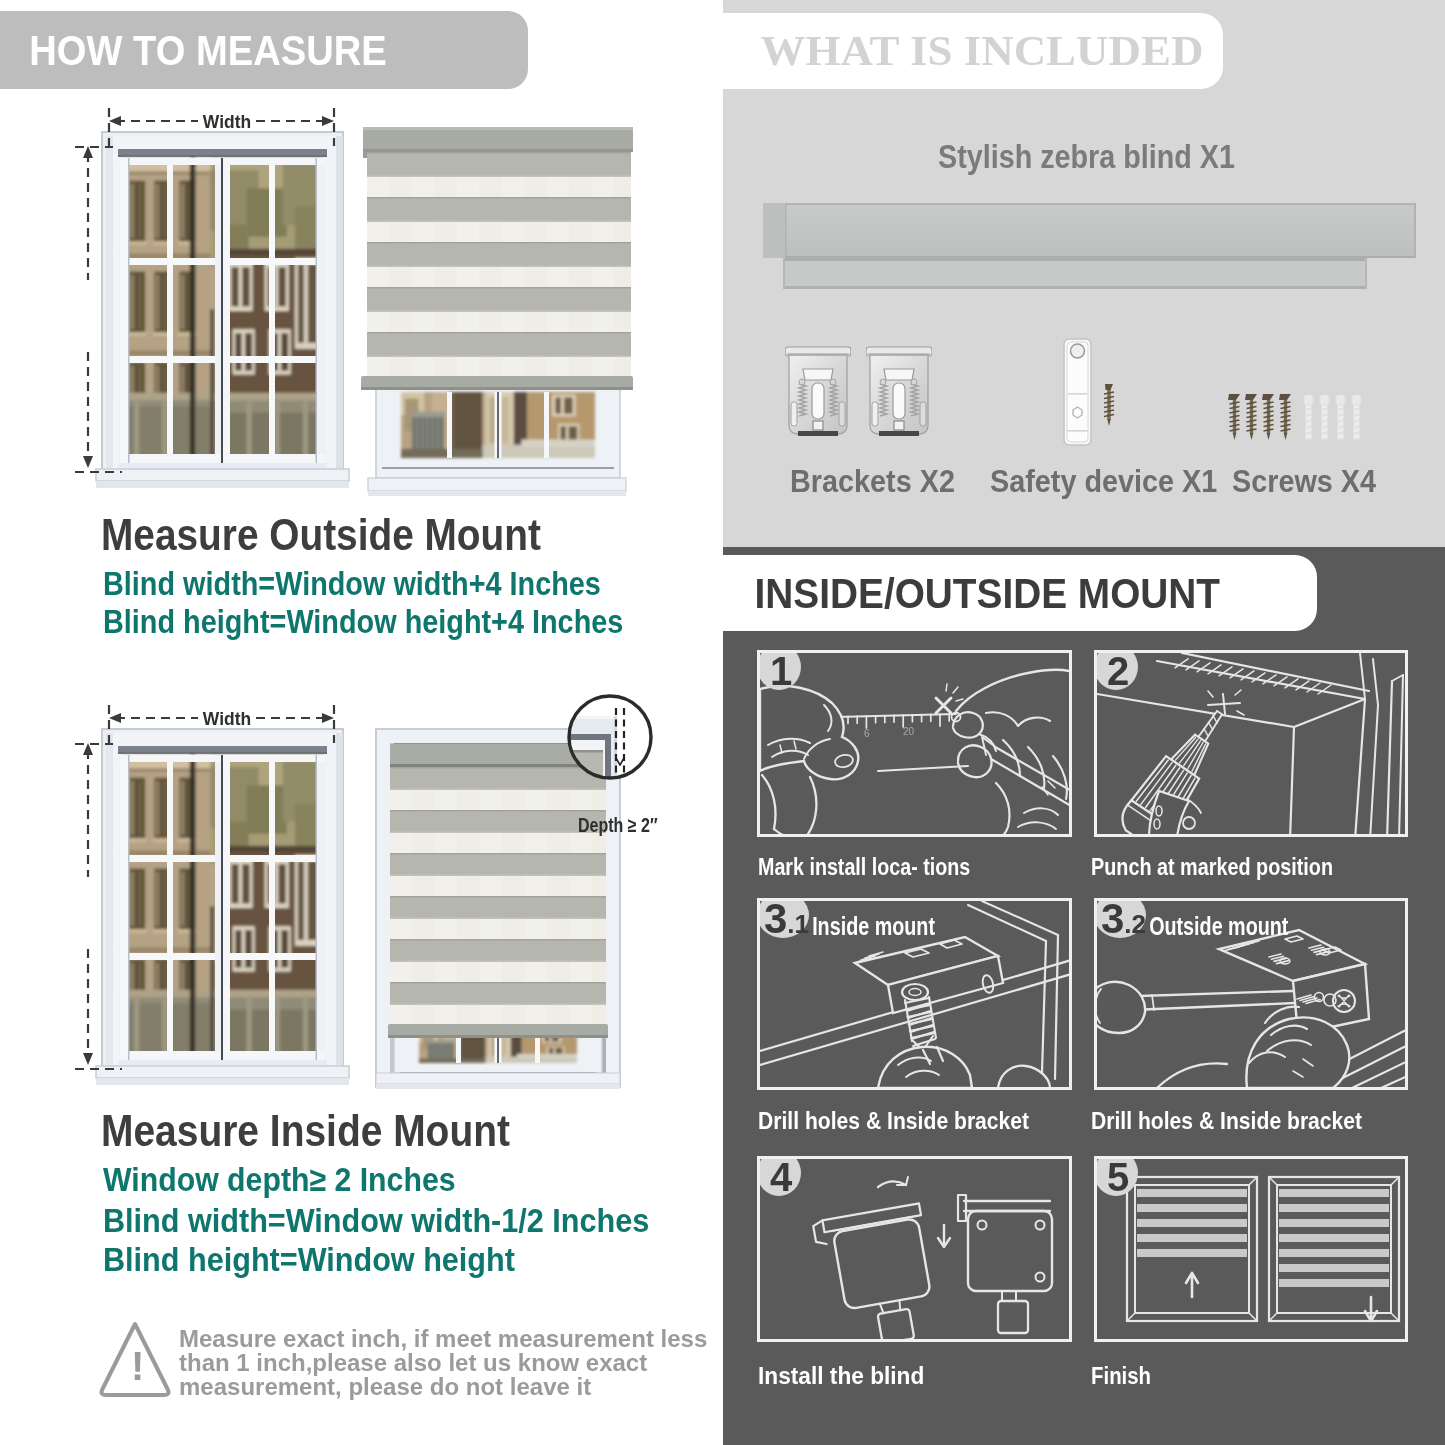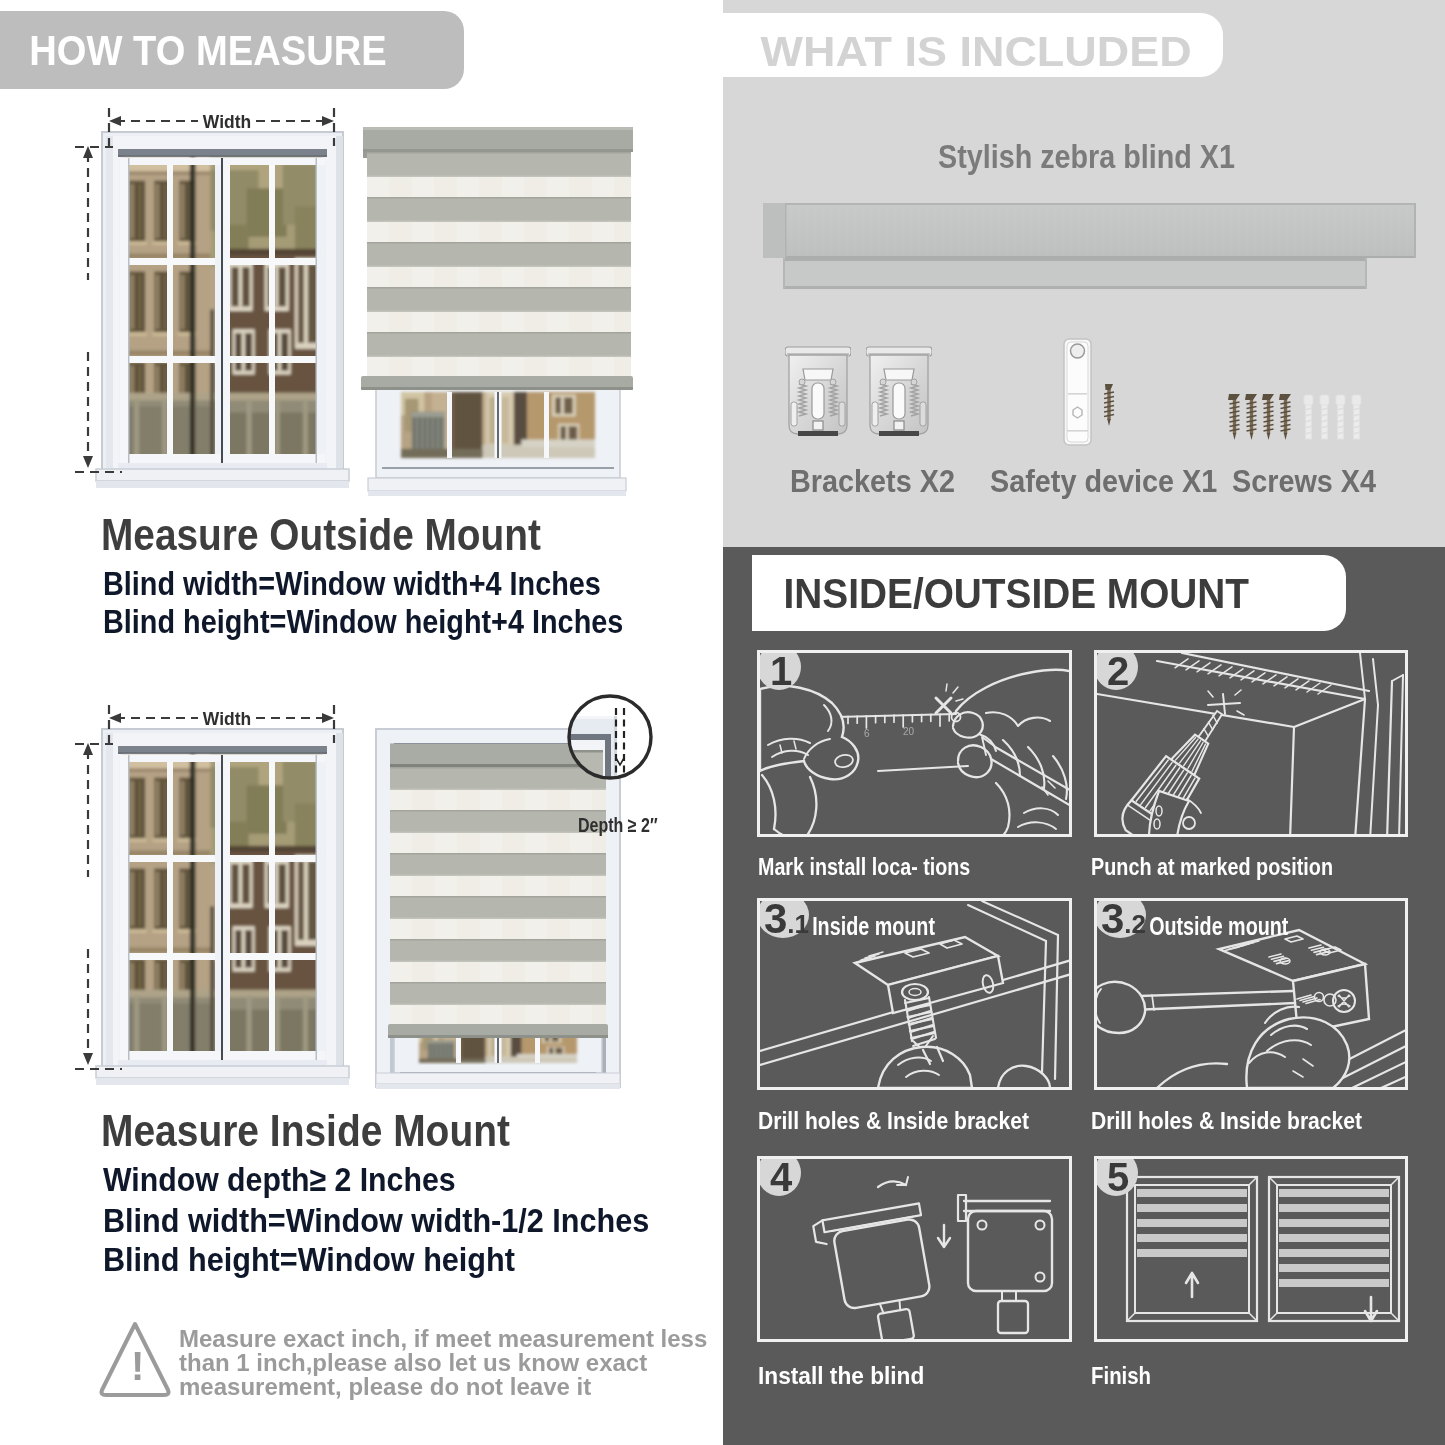--- a/index.html
+++ b/index.html
@@ -1,23 +1,23 @@
 <!DOCTYPE html>
 <html><head><meta charset="utf-8"><style>
 html,body{margin:0;padding:0;}
 body{width:1445px;height:1445px;position:relative;overflow:hidden;background:#fff;
  font-family:"Liberation Sans",sans-serif;-webkit-font-smoothing:antialiased;}
 .abs{position:absolute;}
 .sx{display:inline-block;transform-origin:0 0;white-space:nowrap;}
-.hgray{left:0;top:11px;width:464px;height:78px;background:#bdbdbd;border-radius:0 20px 20px 0;}
+.hgray{left:0;top:11px;width:528px;height:78px;background:#bdbdbd;border-radius:0 20px 20px 0;}
 .hgray span{color:#fff;}
 .bigt{font-weight:bold;font-size:43px;line-height:78px;padding-left:33px;}
 .hwhite{background:#fff;border-radius:0 22px 22px 0;}
 .h1{font-weight:bold;font-size:44px;color:#3e3e3e;line-height:44px;}
-.frm{font-weight:bold;font-size:34px;color:#0f172a;line-height:34px;}
+.frm{font-weight:bold;font-size:34px;color:#0f766e;line-height:34px;}
 .lbl{font-weight:bold;font-size:32px;color:#6e6e6e;line-height:27px;}
 .cap{font-weight:bold;font-size:24px;color:#fff;line-height:24px;margin-top:8px;}
 .warn{font-weight:bold;font-size:24px;color:#9b9b9b;line-height:24px;}
 .cell{position:absolute;border:3px solid #f0f0f0;}
 </style></head><body>
 <div class="abs" style="left:723px;top:0;width:722px;height:547px;background:#d7d7d7;"></div>
 <div class="abs" style="left:723px;top:547px;width:722px;height:898px;background:#5a5a5a;"></div>
 <div class="abs hgray"><span class="sx bigt" style="transform:scaleX(0.887)">HOW TO MEASURE</span></div>
 <svg class="abs" style="left:60px;top:100px;" width="300" height="400" viewBox="0 0 300 400">
     <rect x="42.0" y="32.0" width="241.0" height="340.0" fill="#eceff4" stroke="#c6cbd3" stroke-width="2.0"></rect>
@@ -457,21 +457,21 @@
 <div class="abs abs" style="left:578px;top:782px;margin-top:32px;"><span class="sx" style="transform:scaleX(0.800)"><b style="font-size:20px;color:#2f2f2f">Depth ≥ 2″</b></span></div>
 <div class="abs h1" style="left:101px;top:1109px;"><span class="sx" style="transform:scaleX(0.885)">Measure Inside Mount</span></div>
 <div class="abs frm" style="left:103px;top:1162px;"><span class="sx" style="transform:scaleX(0.890)">Window depth≥ 2 Inches</span></div>
 <div class="abs frm" style="left:103px;top:1203px;"><span class="sx" style="transform:scaleX(0.900)">Blind width=Window width-1/2 Inches</span></div>
 <div class="abs frm" style="left:103px;top:1242px;"><span class="sx" style="transform:scaleX(0.900)">Blind height=Window height</span></div>
 <svg class="abs" style="left:98px;top:1318px;" width="78" height="84" viewBox="0 0 78 84">
     <path d="M37,6 L70,72 q2,5 -4,5 L8,77 q-6,0 -4,-5 z" fill="none" stroke="#9b9b9b" stroke-width="4" stroke-linejoin="round"></path>
     <text x="33" y="62" font-size="40" font-weight="bold" fill="#9b9b9b">!</text>
   </svg>
 <div class="abs warn" style="left:179px;top:1327px;"><span class="sx">Measure exact inch, if meet measurement less<br>than 1 inch,please also let us know exact<br>measurement, please do not leave it</span></div>
-<div class="abs hwhite" style="left:723px;top:13px;width:500px;height:64px;"><span class="sx bigt" style="color:#d3d3d3;line-height:76px;padding-left:36px;transform:scaleX(1.045)">WHAT IS INCLUDED</span></div>
+<div class="abs hwhite" style="left:723px;top:13px;width:500px;height:76px;font-family:Liberation Serif, serif;"><span class="sx bigt" style="color:#d3d3d3;line-height:76px;padding-left:36px;transform:scaleX(1.045)">WHAT IS INCLUDED</span></div>
 <div class="abs abs" style="left:938px;top:137px;"><span class="sx" style="transform:scaleX(0.845)"><b style="font-size:34px;color:#7b7b7b">Stylish zebra blind X1</b></span></div>
 <svg class="abs" style="left:755px;top:195px;" width="670" height="100" viewBox="0 0 670 100">
     <defs>
       <linearGradient id="rg" x1="0" y1="0" x2="0" y2="1">
         <stop offset="0" stop-color="#c8cac9"></stop>
         <stop offset="0.5" stop-color="#c3c5c4"></stop>
         <stop offset="1" stop-color="#bdbfbe"></stop>
       </linearGradient>
     </defs>
     <rect x="8" y="8" width="653" height="55" fill="url(#rg)"></rect>
@@ -707,21 +707,21 @@
     <rect x="3.5" y="11" width="6" height="34" fill="#f0f0f0" opacity="0.85" stroke="#e3e3e3"></rect>
     <line x1="2.5" y1="16" x2="10.5" y2="14" stroke="#dedede" stroke-width="1.3"></line>
     <line x1="2.5" y1="22" x2="10.5" y2="20" stroke="#dedede" stroke-width="1.3"></line>
     <line x1="2.5" y1="28" x2="10.5" y2="26" stroke="#dedede" stroke-width="1.3"></line>
     <line x1="2.5" y1="34" x2="10.5" y2="32" stroke="#dedede" stroke-width="1.3"></line>
     <line x1="2.5" y1="40" x2="10.5" y2="38" stroke="#dedede" stroke-width="1.3"></line>
   </svg>
 <div class="abs lbl" style="left:790px;top:468px;"><span class="sx" style="transform:scaleX(0.900)">Brackets X2</span></div>
 <div class="abs lbl" style="left:990px;top:468px;"><span class="sx" style="transform:scaleX(0.900)">Safety device X1</span></div>
 <div class="abs lbl" style="left:1232px;top:468px;"><span class="sx" style="transform:scaleX(0.900)">Screws X4</span></div>
-<div class="abs hwhite" style="left:752px;top:555px;width:594px;height:76px;"><span class="sx bigt" style="color:#3c3c3c;line-height:76px;padding-left:35px;transform:scaleX(0.902)">INSIDE/OUTSIDE MOUNT</span></div>
+<div class="abs hwhite" style="left:723px;top:555px;width:594px;height:76px;"><span class="sx bigt" style="color:#3c3c3c;line-height:76px;padding-left:35px;transform:scaleX(0.902)">INSIDE/OUTSIDE MOUNT</span></div>
 <div class="cell" style="left:757px;top:650px;width:309px;height:181px;"><svg width="309" height="181" viewBox="0 0 309 181">
       <path d="M76,64 L196,61" fill="none" stroke="#e6e6e6" stroke-width="2.2" stroke-linecap="round" stroke-linejoin="round"></path>
       <path d="M88.0,63.4 l0,7.0" fill="none" stroke="#e6e6e6" stroke-width="1.7" stroke-linecap="round" stroke-linejoin="round"></path>
       <path d="M97.2,63.2 l0,7.0" fill="none" stroke="#e6e6e6" stroke-width="1.7" stroke-linecap="round" stroke-linejoin="round"></path>
       <path d="M106.4,62.9 l0,12.0" fill="none" stroke="#e6e6e6" stroke-width="1.7" stroke-linecap="round" stroke-linejoin="round"></path>
       <path d="M115.6,62.7 l0,7.0" fill="none" stroke="#e6e6e6" stroke-width="1.7" stroke-linecap="round" stroke-linejoin="round"></path>
       <path d="M124.8,62.5 l0,7.0" fill="none" stroke="#e6e6e6" stroke-width="1.7" stroke-linecap="round" stroke-linejoin="round"></path>
       <path d="M134.0,62.2 l0,7.0" fill="none" stroke="#e6e6e6" stroke-width="1.7" stroke-linecap="round" stroke-linejoin="round"></path>
       <path d="M143.2,62.0 l0,12.0" fill="none" stroke="#e6e6e6" stroke-width="1.7" stroke-linecap="round" stroke-linejoin="round"></path>
       <path d="M152.4,61.8 l0,7.0" fill="none" stroke="#e6e6e6" stroke-width="1.7" stroke-linecap="round" stroke-linejoin="round"></path>

